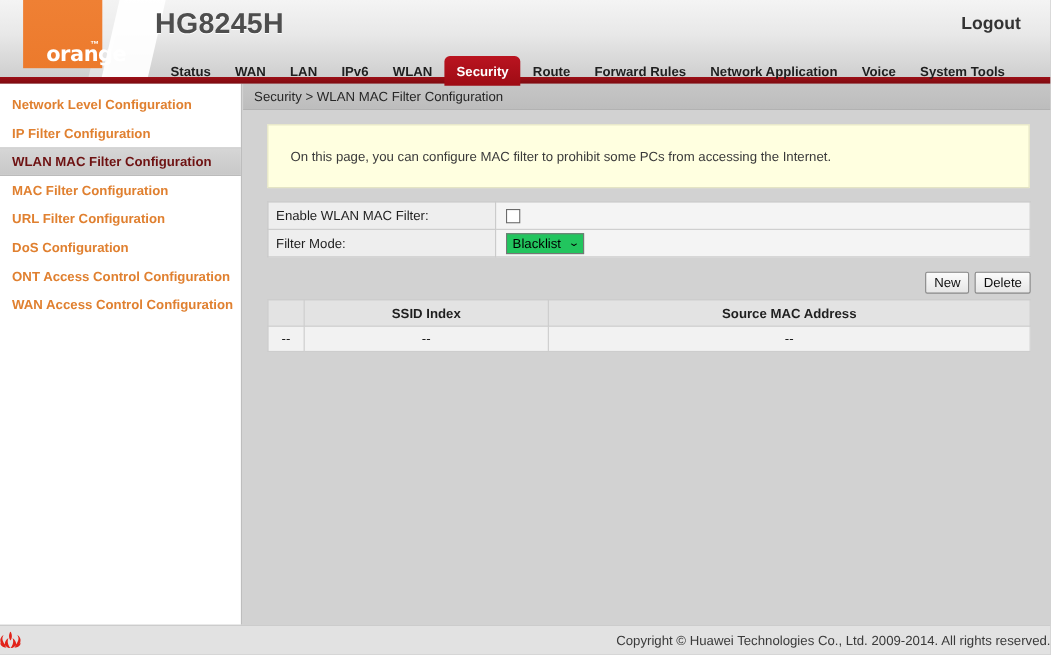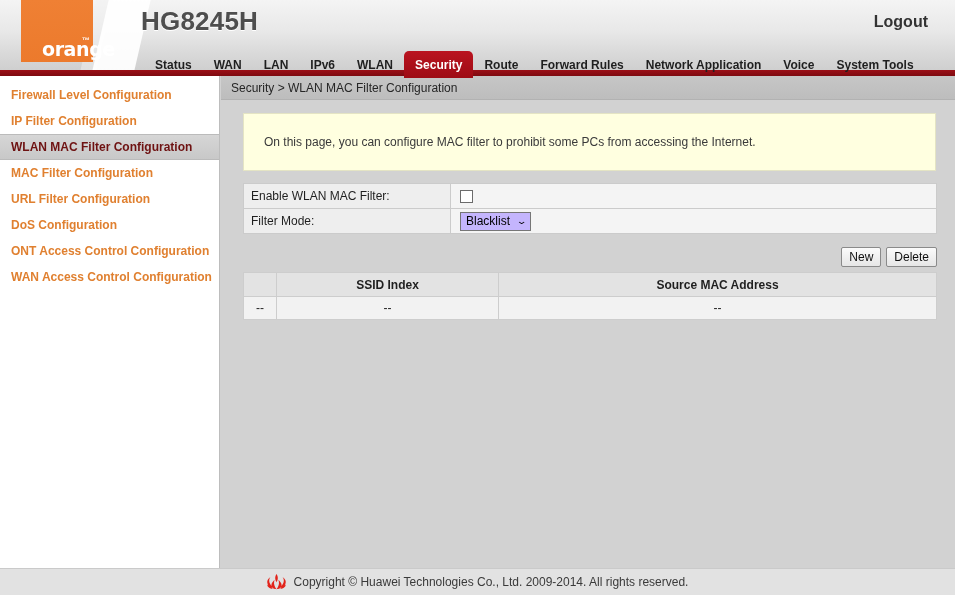--- a/index.html
+++ b/index.html
@@ -181,21 +181,21 @@
     width: 13px; height: 13px;
     border: 1px solid #6b6b6b;
     background: #ffffff;
     display: inline-block;
     vertical-align: middle;
     cursor: pointer;
   }
   .selbox {
     display: inline-flex; align-items: center;
     border: 1px solid #767676;
-    background: #c4b5fd;
+    background: #22c55e;
     height: 19px;
     padding: 0 4px 0 5px;
     font-size: 12px;
     color: #000;
     cursor: pointer;
     min-width: 70px;
     justify-content: space-between;
   }
   .selbox .caret {
     margin-left: 8px;
@@ -246,21 +246,21 @@
   }
   .col-chk { width: 33px; }
   .col-ssid { width: 222px; }
 
   
   .footer {
     position: absolute; left: 0; top: 568px;
     width: 955px; height: 27px;
     background: #e2e2e2;
     border-top: 1px solid #cacaca;
-    display: flex; align-items: center; justify-content: center;
+    display: flex; align-items: center; justify-content: space-between;
     gap: 8px;
     font-size: 12px;
     color: #3a3a3a;
   }
   .hw-logo {
     width: 19px; height: 16px;
     position: relative;
   }
   .hw-logo svg { display: block; }
 </style>
@@ -291,21 +291,21 @@
         <div class="nav-item">Route</div>
         <div class="nav-item">Forward Rules</div>
         <div class="nav-item">Network Application</div>
         <div class="nav-item">Voice</div>
         <div class="nav-item">System Tools</div>
       </div>
   </div>
   <div class="nav-redbar"></div>
 
   <div class="sidebar" id="sidebar">
-      <div class="side-item">Firewall Level Configuration</div>
+      <div class="side-item">Network Level Configuration</div>
       <div class="side-item">IP Filter Configuration</div>
       <div class="side-item active">WLAN MAC Filter Configuration</div>
       <div class="side-item">MAC Filter Configuration</div>
       <div class="side-item">URL Filter Configuration</div>
       <div class="side-item">DoS Configuration</div>
       <div class="side-item">ONT Access Control Configuration</div>
       <div class="side-item">WAN Access Control Configuration</div>
     </div>
 
   <div class="content">

